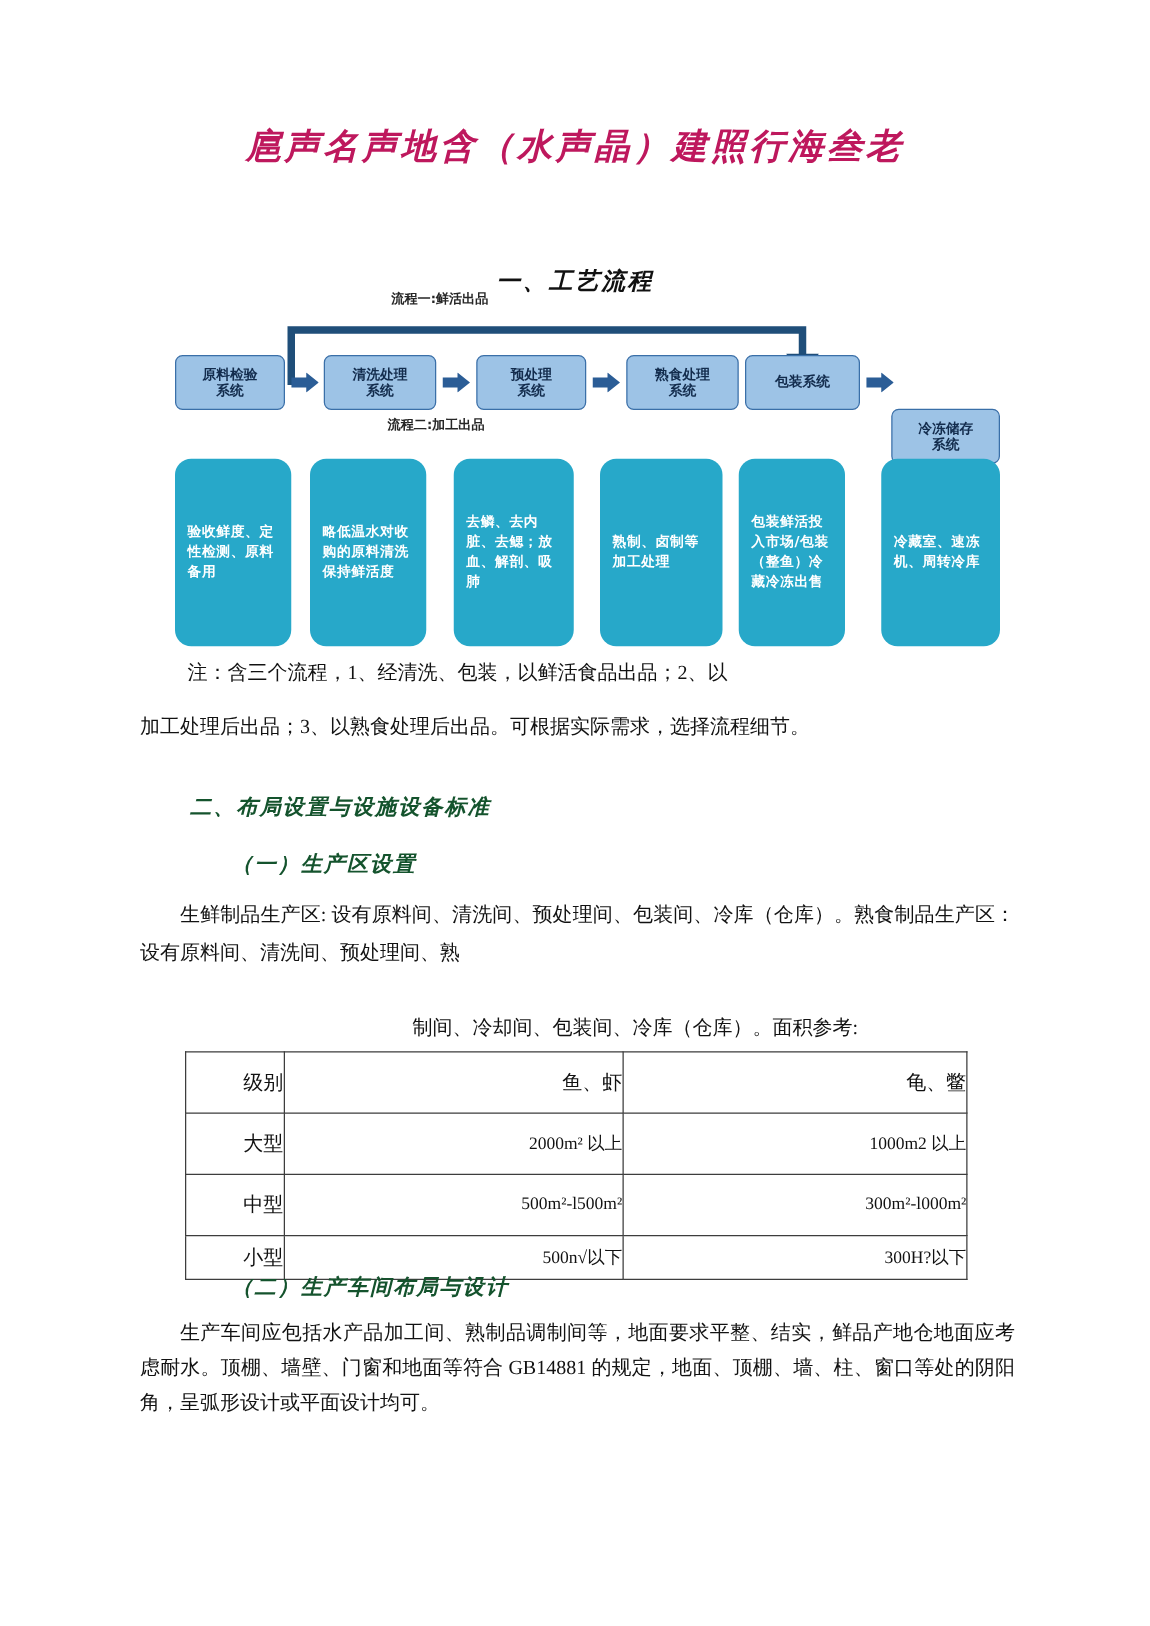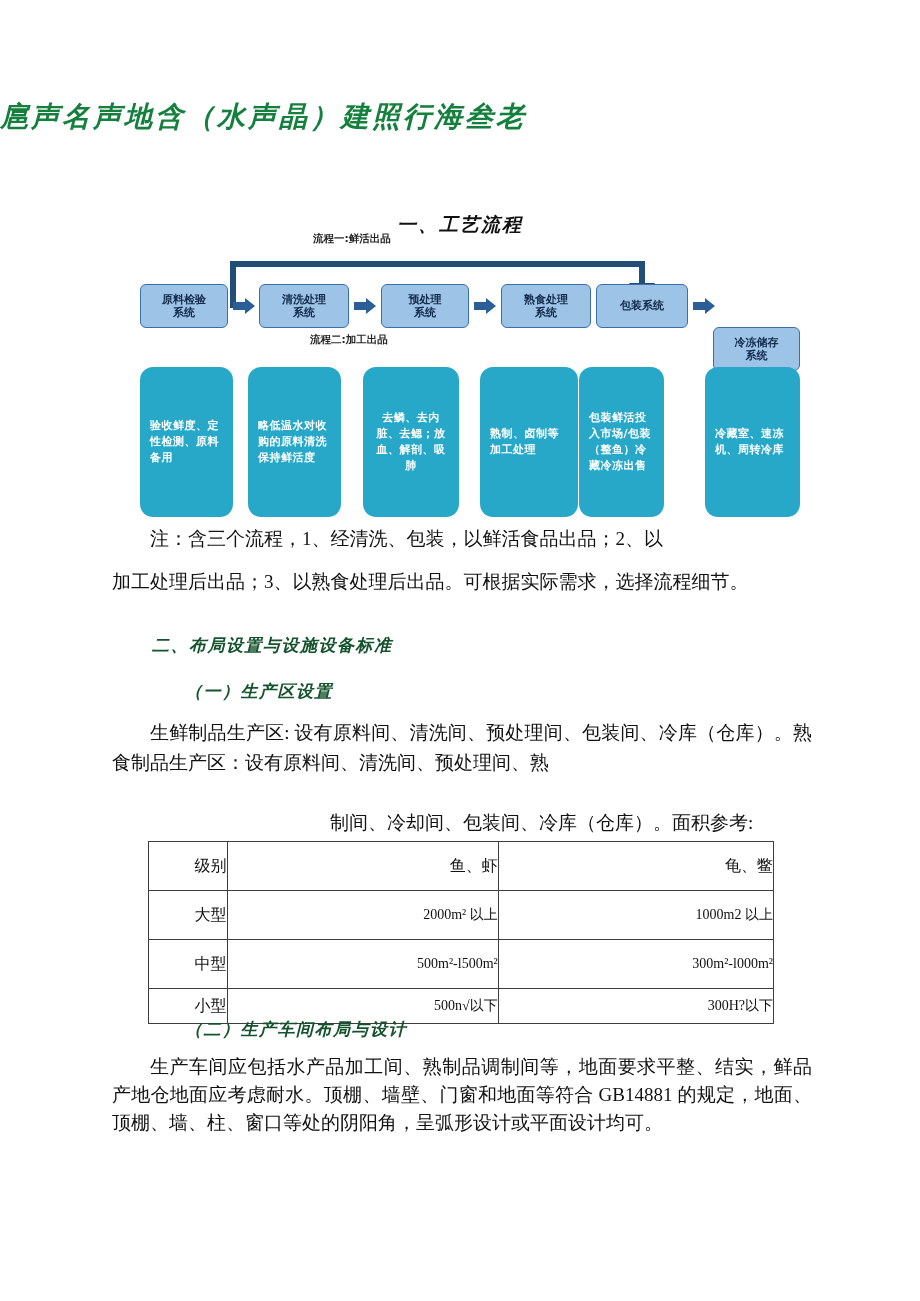--- a/index.html
+++ b/index.html
@@ -8,24 +8,25 @@
     background:#ffffff;
     font-family:"Liberation Serif","DejaVu Serif",serif;
     color:#151515;
     overflow:hidden;
   }
   .page{position:relative;width:920px;height:1301px;}
 
   
   .doc-title{
     position:absolute;left:0;top:98px;width:920px;
+    text-align:center;
     font-family:"DejaVu Serif","Liberation Serif",serif;
     font-size:28px;font-weight:700;font-style:italic;
     letter-spacing:3px;
-    color:#15803d;
+    color:#be185d;
     white-space:nowrap;
   }
 
   
   .h-center{
     position:absolute;left:0;width:920px;text-align:center;
     font-family:"DejaVu Serif","Liberation Serif",serif;
     font-size:19px;font-weight:700;font-style:italic;letter-spacing:2px;
     color:#111;
   }
@@ -72,21 +73,21 @@
     color:#ffffff;
     font-family:"DejaVu Sans","Liberation Sans",sans-serif;
     font-size:11px;font-weight:700;line-height:1.45;
     letter-spacing:.5px;
   }
 
   
   .para{
     position:absolute;
     font-family:"Liberation Serif","DejaVu Serif",serif;
-    font-size:19px;
+    font-size:16px;
     line-height:30px;
     color:#121212;
     text-align:justify;
     text-justify:inter-ideograph;
   }
   .para.indent{text-indent:2em;}
 
   .h2{
     position:absolute;
     font-family:"DejaVu Serif","Liberation Serif",serif;
@@ -192,23 +193,23 @@
       <div>
           <span>冷冻储存</span>
           <span>系统</span>
         </div>
     </div>
   </div>
 
   <div class="cards">
     <div class="card" style="left:0px;width:93px;">验收鲜度、定性检测、原料备用</div>
     <div class="card" style="left:108px;width:93px;">略低温水对收购的原料清洗保持鲜活度</div>
-    <div class="card" style="left:223px;width:96px;text-align:center;">去鳞、去内脏、去鳃；放血、解剖、吸肺</div>
+    <div class="card" style="left:223px;width:96px;">去鳞、去内脏、去鳃；放血、解剖、吸肺</div>
     <div class="card" style="left:340px;width:98px;">熟制、卤制等加工处理</div>
-    <div class="card" style="left:439px;width:85px;">包装鲜活投入市场/包装（整鱼）冷藏冷冻出售</div>
+    <div class="card" style="left:451px;width:85px;">包装鲜活投入市场/包装（整鱼）冷藏冷冻出售</div>
     <div class="card" style="left:565px;width:95px;">冷藏室、速冻机、周转冷库</div>
   </div>
 
   <div class="para" style="left:150px;top:524px;width:660px;">注：含三个流程，1、经清洗、包装，以鲜活食品出品；2、以</div>
   <div class="para" style="left:112px;top:567px;width:700px;">加工处理后出品；3、以熟食处理后出品。可根据实际需求，选择流程细节。</div>
 
   <div class="h2" style="left:152px;top:634px;">二、布局设置与设施设备标准</div>
   <div class="h2" style="left:185px;top:680px;">（一）生产区设置</div>
 
   <div class="para indent" style="left:112px;top:718px;width:700px;">生鲜制品生产区: 设有原料间、清洗间、预处理间、包装间、冷库（仓库）。熟食制品生产区：设有原料间、清洗间、预处理间、熟</div>

